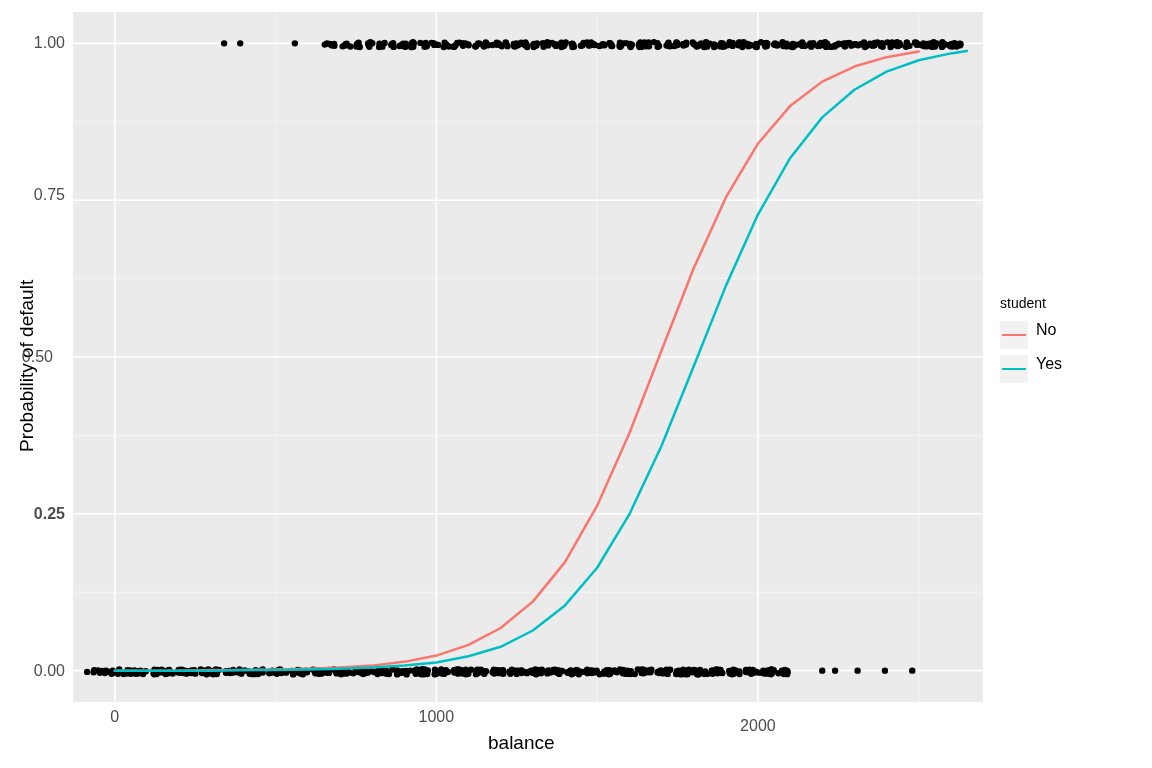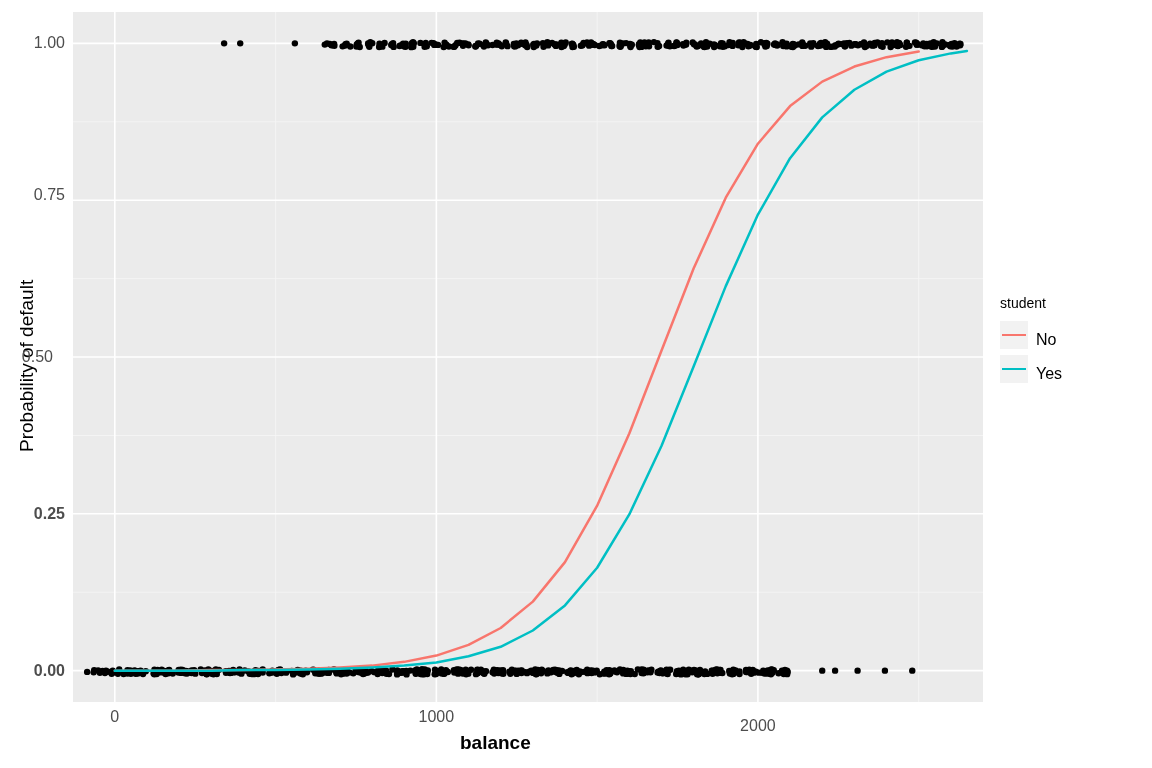--- a/index.html
+++ b/index.html
@@ -40,21 +40,21 @@
   .legend {
     position: absolute;
     font-size: 16px;
   }
   .legend-title {
     font-size: 14px;
     margin-bottom: 10px;
   }
   .legend-row {
     display: flex;
-    align-items: flex-end;
+    align-items: flex-start;
     height: 28px;
     gap: 8px;
     margin-bottom: 6px;
   }
   .legend-key {
     width: 28px;
     height: 28px;
     background: #f2f2f2;
     display: flex;
     align-items: center;
@@ -966,28 +966,28 @@
         <circle cx="883.6115311552157" cy="34.47208569281361" r="3.2" fill="#000"></circle>
         <circle cx="884.50378425861" cy="33.48155329258361" r="3.2" fill="#000"></circle>
         <circle cx="887.4159227025773" cy="31.905540357945597" r="3.2" fill="#000"></circle>
         <circle cx="886.6592309368523" cy="31.64515583679122" r="3.2" fill="#000"></circle>
         <circle cx="887.1624701139077" cy="33.318255140866995" r="3.2" fill="#000"></circle>
         <path d="M41.802120141342755 658.6363636363636 L73.95759717314488 658.6363636363636 L106.113074204947 658.6363636363636 L138.26855123674912 658.0090909090909 L170.42402826855124 658.0090909090909 L202.57950530035336 657.3818181818182 L234.73498233215548 656.7545454545455 L266.8904593639576 655.5 L299.0459363957597 653.6181818181818 L331.2014134275618 649.8545454545455 L363.35689045936397 643.5818181818182 L395.51236749116606 632.9181818181818 L427.6678445229682 615.9818181818182 L459.82332155477036 589.6363636363636 L491.9787985865724 550.1181818181818 L524.1342756183745 493.66363636363633 L556.2897526501766 421.52727272727276 L588.4452296819788 338.7272727272727 L620.6007067137809 256.55454545454546 L652.756183745583 185.67272727272734 L684.9116607773851 131.72727272727275 L717.0671378091873 94.09090909090912 L749.2226148409894 69.62727272727273 L781.3780918727915 54.57272727272732 L813.5335689045936 45.16363636363644 L845.6890459363958 39.518181818181915 " stroke="#F8766D" stroke-width="2.5" fill="none" stroke-linejoin="round" stroke-linecap="round"></path>
         <path d="M41.802120141342755 658.6363636363636 L73.95759717314488 658.6363636363636 L106.113074204947 658.6363636363636 L138.26855123674912 658.6363636363636 L170.42402826855124 658.0090909090909 L202.57950530035336 658.0090909090909 L234.73498233215548 657.3818181818182 L266.8904593639576 656.7545454545455 L299.0459363957597 655.5 L331.2014134275618 653.6181818181818 L363.35689045936397 650.4818181818182 L395.51236749116606 644.209090909091 L427.6678445229682 634.8 L459.82332155477036 618.4909090909091 L491.9787985865724 593.4 L524.1342756183745 555.7636363636364 L556.2897526501766 502.4454545454546 L588.4452296819788 434.0727272727273 L620.6007067137809 354.40909090909093 L652.756183745583 274.1181818181819 L684.9116607773851 202.60909090909092 L717.0671378091873 146.15454545454554 L749.2226148409894 105.38181818181818 L781.3780918727915 77.78181818181815 L813.5335689045936 59.590909090909236 L845.6890459363958 48.30000000000007 L877.8445229681979 41.40000000000009 L893.922261484099 38.890909090909076 " stroke="#00BFC4" stroke-width="2.5" fill="none" stroke-linejoin="round" stroke-linecap="round"></path>
       </svg>
   </div>
 
-  <div id="x-title" class="axis-title" style="left: 460px; top: 732px; font-weight: bold;">balance</div>
+  <div id="x-title" class="axis-title" style="left: 488px; top: 732px;">balance</div>
   <div id="y-title" class="axis-title y-title" style="left: 16px; top: 452px;">Probability of default</div>
 
   <div id="tick-labels">
       <div class="tick-label x-tick-label" style="left: 114.802px; top: 708px;">0</div>
       <div class="tick-label x-tick-label" style="left: 436.357px; top: 708px; text-align: center;">1000</div>
       <div class="tick-label x-tick-label" style="left: 757.912px; top: 708px; margin-top: 9px;">2000</div>
-      <div class="tick-label y-tick-label" style="left: 27px; width: 38px; top: 670.636px; font-weight: bold;">0.00</div>
+      <div class="tick-label y-tick-label" style="left: 27px; width: 38px; top: 670.636px;">0.00</div>
       <div class="tick-label y-tick-label" style="left: 27px; width: 38px; top: 513.818px; font-weight: bold;">0.25</div>
       <div class="tick-label y-tick-label" style="left: 15px; width: 38px; top: 357px;">0.50</div>
       <div class="tick-label y-tick-label" style="left: 27px; width: 38px; top: 195px;">0.75</div>
       <div class="tick-label y-tick-label" style="left: 27px; width: 38px; top: 43.3636px;">1.00</div>
     </div>
 
   <div id="legend" class="legend" style="left: 1000px; top: 295px;">
     <div class="legend-title">student</div>
     <div id="legend-rows">
         <div class="legend-row">

